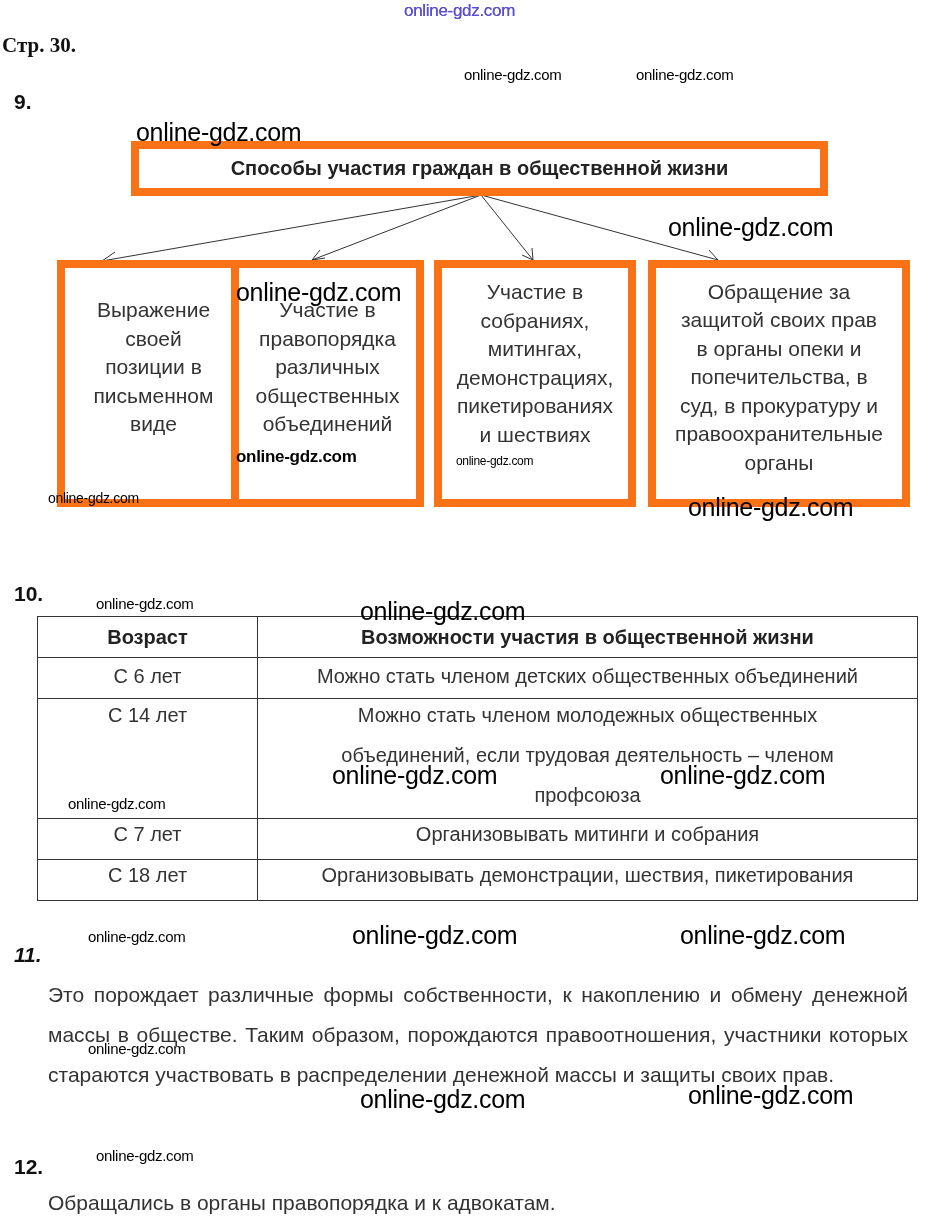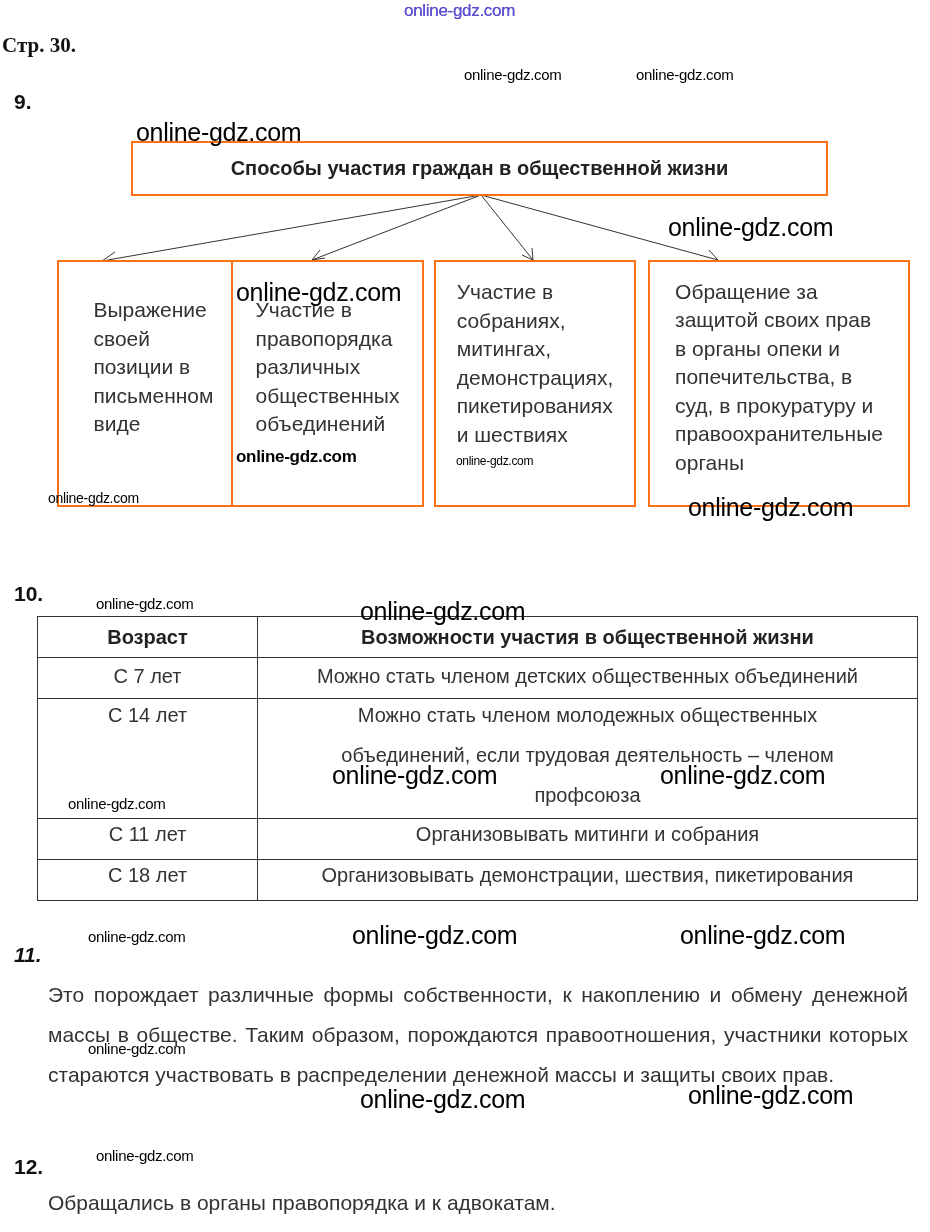--- a/index.html
+++ b/index.html
@@ -5,22 +5,22 @@
   html, body { margin: 0; padding: 0; background: #ffffff; }
   body { width: 930px; height: 1232px; position: relative; overflow: hidden;
          font-family: "Liberation Sans", sans-serif; color: #222; }
   .abs { position: absolute; }
   .wm { position: absolute; font-family: "Liberation Sans", sans-serif; color: #000; white-space: nowrap; letter-spacing: -0.3px; }
   .wm-s { font-size: 15px; }
   .wm-m { font-size: 17px; font-weight: bold; }
   .wm-l { font-size: 25px; }
   .top-wm { color: #5a4fd0; font-size: 17px; text-shadow: 0 0 0 #5a4fd0; }
   .heading { font-size: 21px; font-weight: bold; color: #111; }
-  .box { position: absolute; border: 2px solid #f97316; box-sizing: border-box; background: #fff;
-         display: flex; align-items: center; justify-content: center; }
+  .box { position: absolute; border: 8px solid #f97316; box-sizing: border-box; background: #fff;
+         display: flex; align-items: center; justify-content: center; text-align: center; }
   .box-text { font-size: 21px; line-height: 28.5px; color: #333; }
   .title-box { font-size: 20px; font-weight: bold; color: #222; }
   table.t10 { position: absolute; left: 37px; top: 616px; width: 881px; border-collapse: collapse; }
   table.t10 td, table.t10 th { border: 1px solid #333; font-size: 20px; color: #333; text-align: center; vertical-align: top; padding: 0; }
   table.t10 th { font-weight: bold; color: #222; height: 40px; vertical-align: middle; }
   .para { position: absolute; left: 48px; width: 860px; font-size: 21px; line-height: 40px; color: #333; text-align: justify; }
 </style>
 </head>
 <body>
 
@@ -101,33 +101,33 @@
 
 <div class="abs heading" style="left:14px; top:582px;">10.</div>
 
 <table class="t10">
   <tbody>
       <tr>
     <th style="width:219px;">Возраст</th>
     <th>Возможности участия в общественной жизни</th>
   </tr>
   <tr>
-    <td style="height:40px; line-height:36px;">С 7 лет</td>
+    <td style="height:40px; line-height:36px;">С 6 лет</td>
     <td style="line-height:36px;">Можно стать членом детских общественных объединений</td>
   </tr>
   <tr>
     <td style="height:119px; line-height:32px;">С 14 лет</td>
     <td style="line-height:40px;">
       <div style="margin-top:-4px;">Можно стать членом молодежных общественных</div>
       <div>объединений, если трудовая деятельность – членом</div>
       <div>профсоюза</div>
     </td>
   </tr>
   <tr>
-    <td style="height:40px; line-height:30px;">С 11 лет</td>
+    <td style="height:40px; line-height:30px;">С 7 лет</td>
     <td style="line-height:30px;">Организовывать митинги и собрания</td>
   </tr>
   <tr>
     <td style="height:40px; line-height:30px;">С 18 лет</td>
     <td style="line-height:30px;">Организовывать демонстрации, шествия, пикетирования</td>
   </tr>
 </tbody>
   </table>
 
 <div class="wm wm-s" style="left:96px; top:595px;">online-gdz.com</div>

